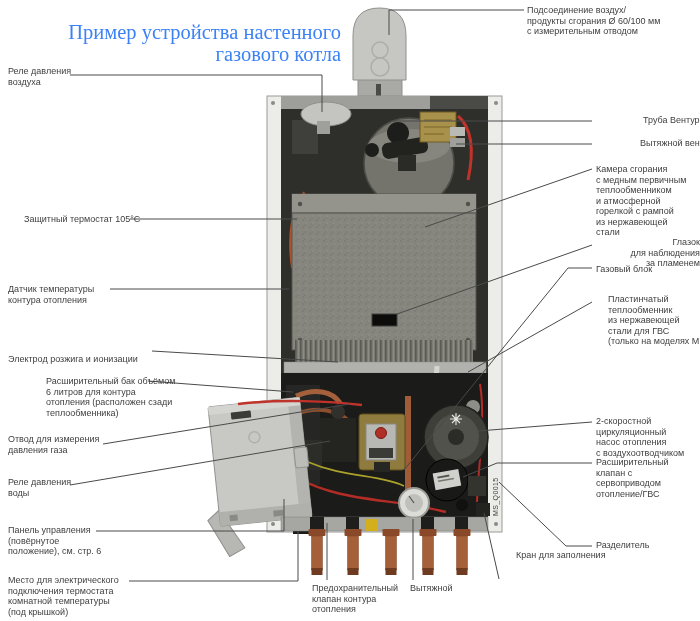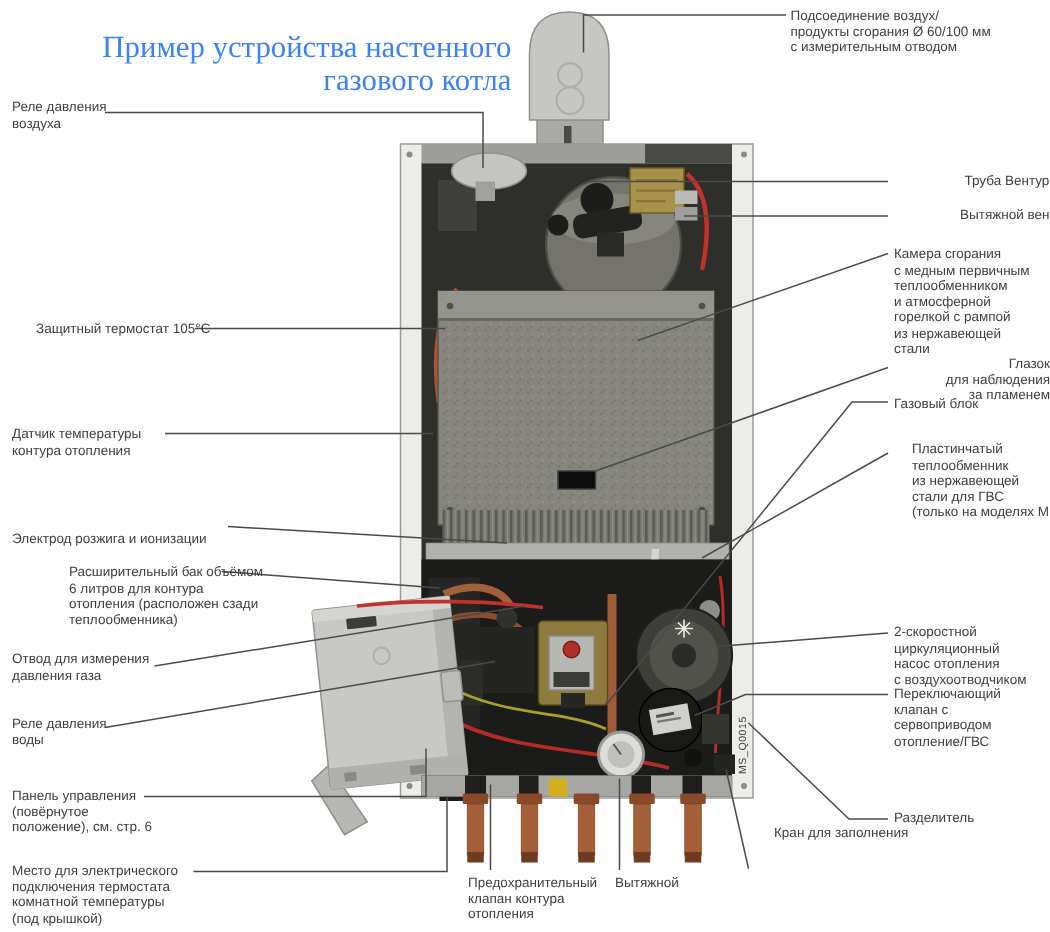--- a/index.html
+++ b/index.html
@@ -266,21 +266,21 @@
   <div class="label lbl-r" style="left:596px; top:264px;">Газовый блок</div>
   <div class="label lbl-r" style="left:596px; top:294px;margin-left:12px;">Пластинчатый
 теплообменник
 из нержавеющей
 стали для ГВС
 (только на моделях MI)</div>
   <div class="label lbl-r" style="left:596px; top:416px;">2-скоростной
 циркуляционный
 насос отопления
 с воздухоотводчиком</div>
-  <div class="label lbl-r" style="left:596px; top:457px;">Переключающий
+  <div class="label lbl-r" style="left:596px; top:457px;">Расширительный
 клапан с
 сервоприводом
 отопление/ГВС</div>
   <div class="label lbl-r" style="left:596px; top:540px;">Разделитель</div>
   <div class="label" style="left:496px; top:550px; width:110px;padding-left:20px;">Кран для заполнения</div>
 
   <div class="label" style="left:312px; top:583px; width:100px;">Предохранительный
 клапан контура
 отопления</div>
   <div class="label" style="left:410px; top:583px; width:80px;">Вытяжной</div>

